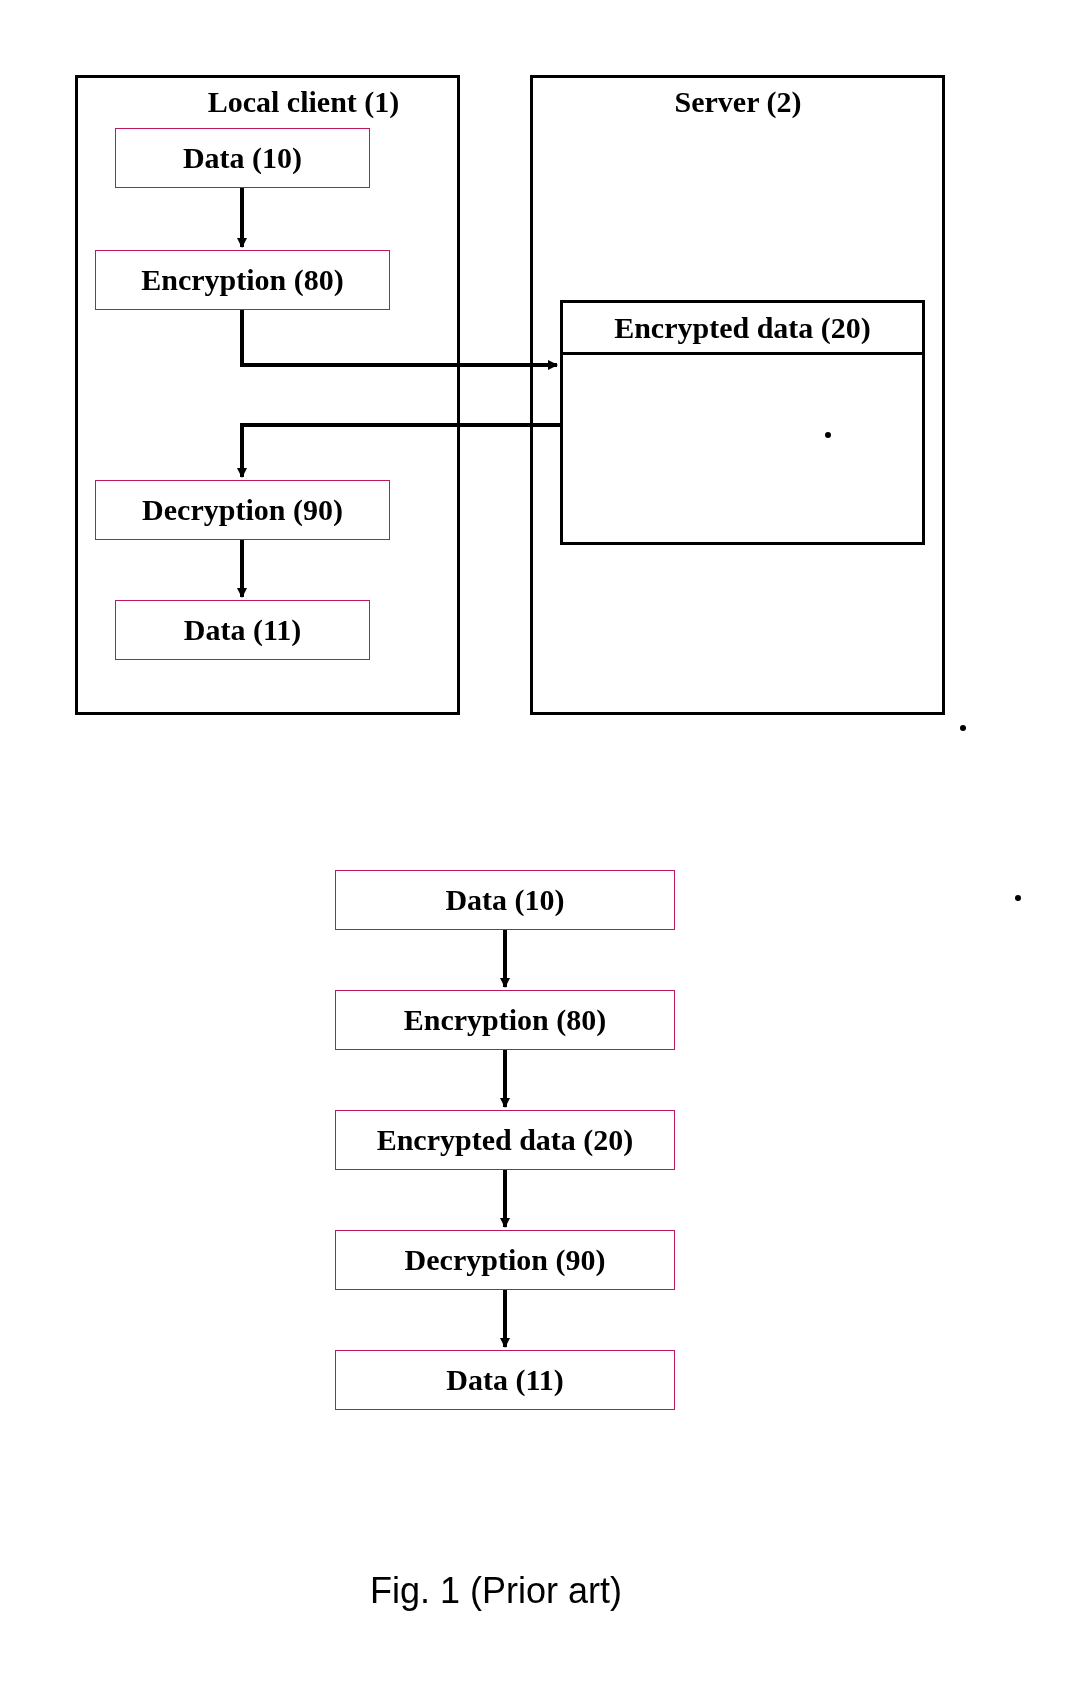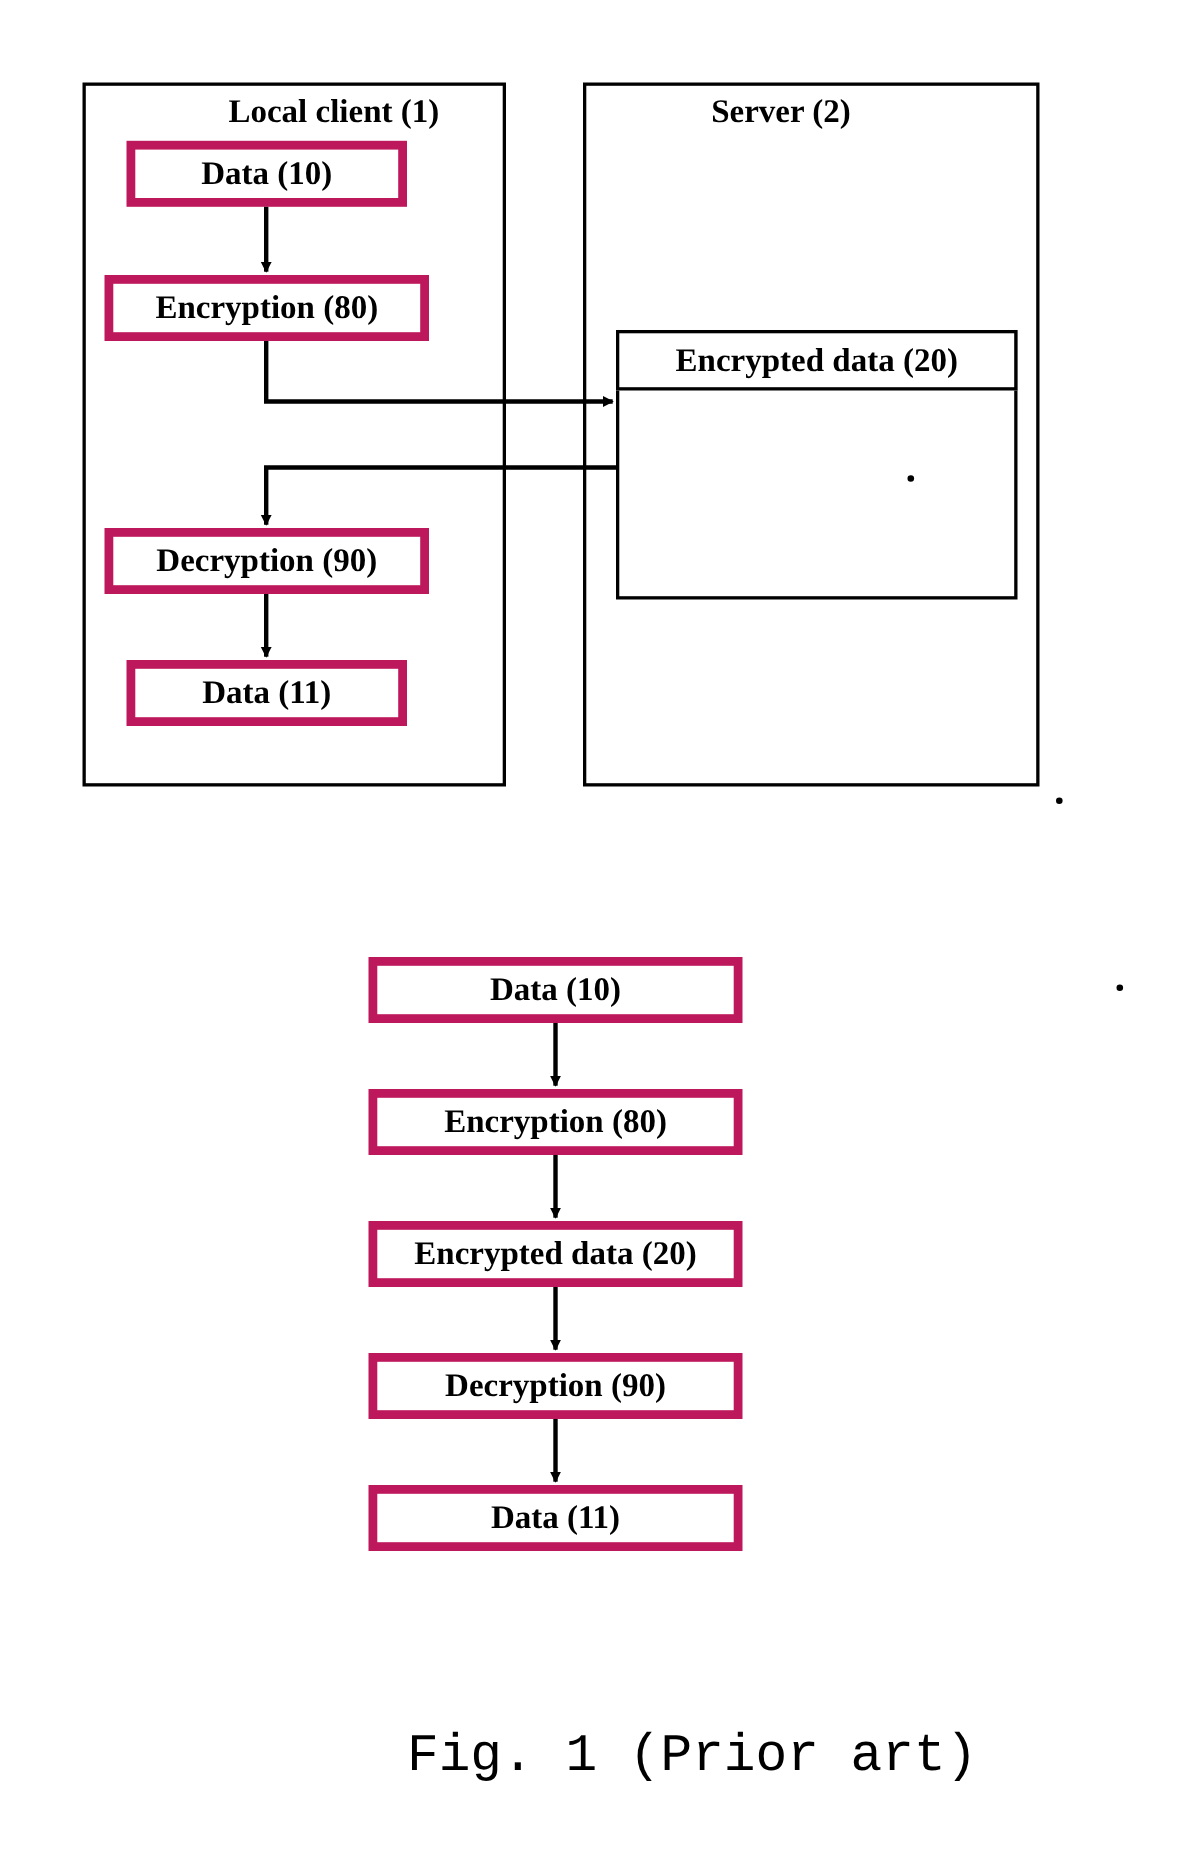--- a/index.html
+++ b/index.html
@@ -6,21 +6,21 @@
     margin: 0;
     padding: 0;
     background: #ffffff;
     font-family: "Times New Roman", serif;
     width: 1080px;
     height: 1705px;
     position: relative;
   }
   .box {
     position: absolute;
-    border: 8px solid #be185d;
+    border: 1px solid #be185d;
     background: #fff;
     box-sizing: border-box;
     display: flex;
     align-items: center;
     justify-content: center;
     font-weight: bold;
     font-size: 30px;
   }
   .container-box {
     position: absolute;
@@ -30,22 +30,22 @@
   }
   .container-title {
     position: absolute;
     font-weight: bold;
     font-size: 30px;
     text-align: center;
     width: 100%;
   }
   .caption {
     position: absolute;
-    font-size: 48px;
-    font-family: Liberation Mono, monospace;
+    font-size: 36px;
+    font-family: Liberation Sans, sans-serif;
   }
   svg.arrows {
     position: absolute;
     top: 0;
     left: 0;
     width: 1080px;
     height: 1705px;
     pointer-events: none;
   }
   .dot {
@@ -56,21 +56,21 @@
     border-radius: 50%;
   }
 </style>
 </head>
 <body>
 
 <div class="container-box" style="left:75px; top:75px; width:385px; height:640px;"></div>
 <div class="container-title" style="left:75px; top:85px; width:385px;padding-left:36px;">Local client (1)</div>
 
 <div class="container-box" style="left:530px; top:75px; width:415px; height:640px;"></div>
-<div class="container-title" style="left:514px; top:85px; width:392px;font-family:Liberation Serif, serif;">Server (2)</div>
+<div class="container-title" style="left:542px; top:85px; width:392px;font-family:Liberation Serif, serif;">Server (2)</div>
 
 <div class="box" style="left:115px; top:128px; width:255px; height:60px;">Data (10)</div>
 
 <div class="box" style="left:95px; top:250px; width:295px; height:60px;">Encryption (80)</div>
 
 <div class="box" style="left:95px; top:480px; width:295px; height:60px;">Decryption (90)</div>
 
 <div class="box" style="left:115px; top:600px; width:255px; height:60px;">Data (11)</div>
 
 <div class="container-box" style="left:560px; top:300px; width:365px; height:245px;"></div>

